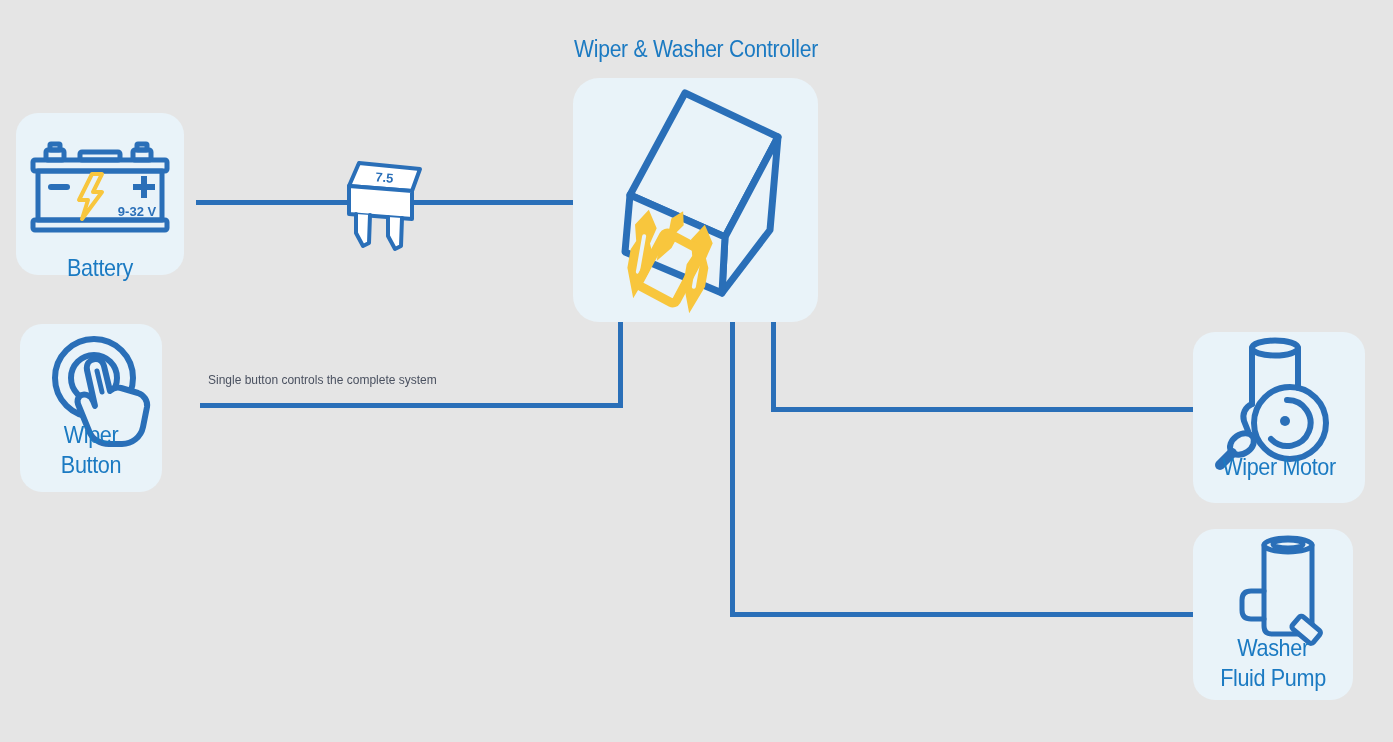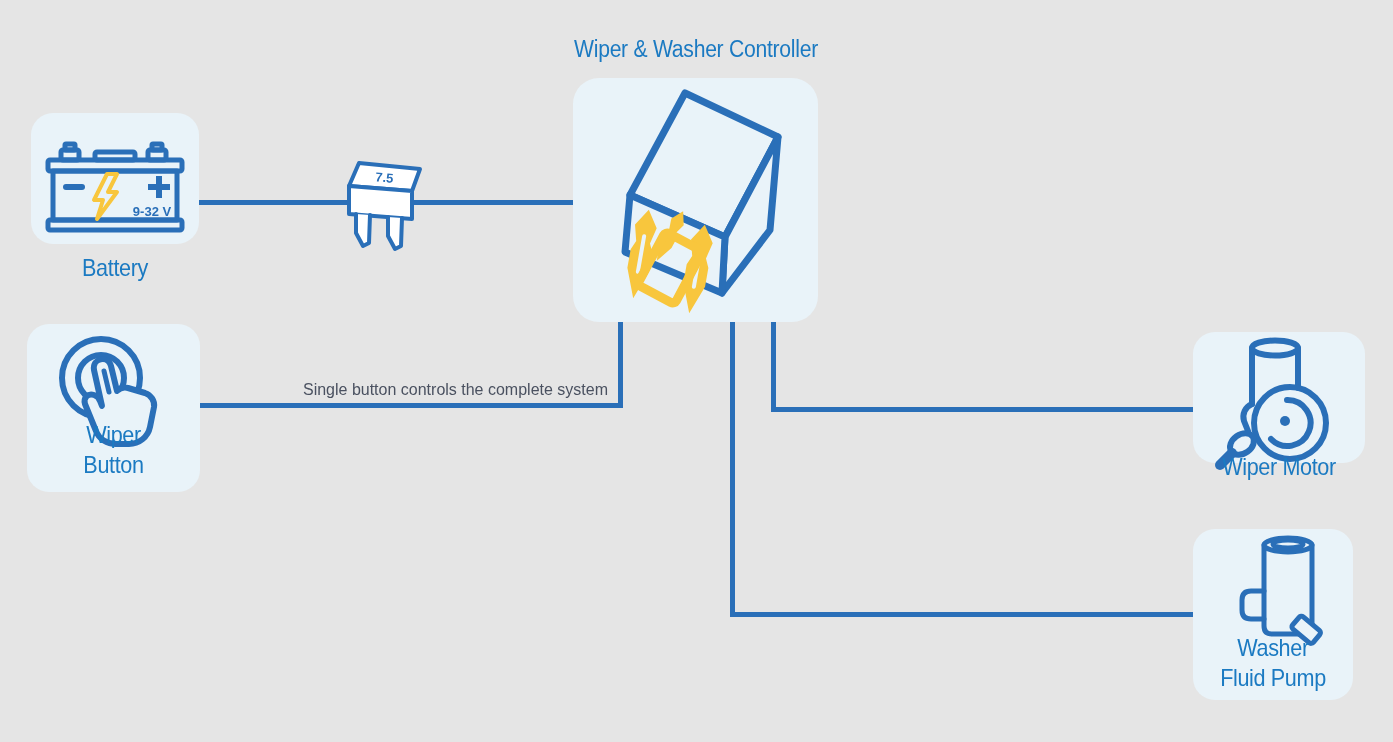--- a/index.html
+++ b/index.html
@@ -6,21 +6,21 @@
   .canvas{position:relative;width:1393px;height:742px;background:#e5e5e5;overflow:hidden;
           font-family:"Liberation Sans",sans-serif;}
   .card{position:absolute;background:var(--card-bg);border-radius:22px;}
   .card.big{border-radius:26px;}
   .wire{position:absolute;background:var(--stroke-blue);}
   .lbl{position:absolute;left:0;right:0;text-align:center;color:var(--label-blue);
        font-size:24px;letter-spacing:-0.4px;line-height:1.25;transform:scaleX(.9);
        transform-origin:center;}
   .title{position:absolute;text-align:center;color:var(--label-blue);font-size:23px;
          letter-spacing:-0.3px;transform:scaleX(.92);transform-origin:center;}
-  .note{position:absolute;text-align:right;color:var(--note-gray);font-size:16px;margin-top:8px;}
+  .note{position:absolute;text-align:left;color:var(--note-gray);font-size:12px;}
   .wrapped{margin:0 auto;}
   svg{position:absolute;overflow:visible;}
   .s{stroke:var(--stroke-blue);fill:none;stroke-linecap:round;stroke-linejoin:round;}
   .fc{fill:var(--card-bg);}
   .fw{fill:#fff;}
   .fb{fill:var(--stroke-blue);stroke:none;}
   .ys{stroke:var(--yellow);fill:none;stroke-linecap:round;stroke-linejoin:round;}
   .yf{fill:var(--yellow);stroke:none;}
   .slot{stroke:var(--card-bg);stroke-width:4;fill:none;stroke-linecap:round;}
   text.tb{fill:var(--stroke-blue);font:700 13px "Liberation Sans",sans-serif;}
@@ -35,21 +35,21 @@
   <div class="wire" style="left:618px;top:322px;width:5px;height:86px"></div>
   <div class="wire" style="left:771px;top:322px;width:5px;height:90px"></div>
   <div class="wire" style="left:771px;top:407px;width:422px;height:5px"></div>
   <div class="wire" style="left:730px;top:322px;width:5px;height:295px"></div>
   <div class="wire" style="left:730px;top:612px;width:463px;height:5px"></div>
 
   <div class="title" style="left:498px;top:36px;width:396px">Wiper &amp; Washer Controller</div>
 
   <div class="note" style="left:208px;top:373px;width:400px">Single button controls the complete system</div>
 
-  <div class="card" style="left:31px;top:113px;width:168px;height:131px">
+  <div class="card" style="left:16px;top:113px;width:168px;height:162px">
     <svg width="140" height="95" viewBox="0 0 140 95" style="left:14px;top:28px">
       <g class="s" stroke-width="5">
         <rect x="3" y="19" width="134" height="11" rx="2"></rect>
         <rect x="16" y="9" width="18" height="10" rx="2"></rect>
         <rect x="20" y="3" width="10" height="6" rx="1"></rect>
         <rect x="103" y="9" width="18" height="10" rx="2"></rect>
         <rect x="107" y="3" width="10" height="6" rx="1"></rect>
         <rect x="50" y="11" width="40" height="8" rx="2"></rect>
         <rect x="8" y="30" width="124" height="49"></rect>
         <rect x="3" y="79" width="134" height="10" rx="2"></rect>
@@ -65,21 +65,21 @@
   <svg width="115" height="108" viewBox="0 0 115 108" style="left:330px;top:150px">
     <g class="s fw" stroke-width="4">
       <path d="M19 36 L29 13 L90 19 L82 41 Z"></path>
       <path d="M19 36 L82 41 L82 69 L19 64 Z"></path>
       <path d="M26 64 l0 19 7 13 6 -3 1 -28"></path>
       <path d="M58 67 l0 19 7 13 6 -3 1 -28"></path>
     </g>
     <text class="tb" x="54" y="32" text-anchor="middle" transform="rotate(5 54 32)">7.5</text>
   </svg>
 
-  <div class="card" style="left:27px;top:324px;width:173px;height:168px">
+  <div class="card" style="left:20px;top:324px;width:142px;height:168px">
     <svg width="150" height="112" viewBox="0 0 150 112" style="left:12px;top:10px">
       <circle class="s" stroke-width="6" cx="62" cy="44" r="39"></circle>
       <circle class="s" stroke-width="6" cx="62" cy="44" r="23"></circle>
       <path class="s fc" stroke-width="6" d="M55 36 c-2 -12 14 -15 17 -4 l6 25 c3 -3 7 -4 11 -3 l17 5 c6 2 10 8 9 14
                l-4 20 c-2 10 -11 17 -21 17 h-13 c-9 0 -17 -5 -20 -13 l-11 -27
                c-2 -6 3 -11 9 -9 c3 1 5 3 6 6 l2 5 z"></path>
       <path class="s" stroke-width="5" d="M70 58 L65 37"></path>
     </svg>
     <div class="lbl" style="top:96px">
       <div class="wrapped" style="width:92px">Wiper Button</div>
@@ -103,21 +103,21 @@
           <path class="slot" d="M0 -18 L0 18"></path>
         </g>
         <g transform="translate(97 158) rotate(28)">
           <path class="yf" d="M0 -28 L7 -16 L4 -6 L7 0 L7 10 L0 28 L-7 10 L-7 0 L-4 -6 L-7 -16 Z"></path>
         </g>
         <rect class="ys" stroke-width="9" x="-21" y="-30" width="42" height="60" rx="4" transform="translate(97 190) rotate(28)"></rect>
       </g>
     </svg>
   </div>
 
-  <div class="card" style="left:1193px;top:332px;width:172px;height:131px">
+  <div class="card" style="left:1193px;top:332px;width:172px;height:171px">
     <svg width="172" height="152" viewBox="0 0 172 152" style="left:0;top:6px">
       <g class="s" stroke-width="6">
         <ellipse cx="82" cy="10" rx="23" ry="7.5"></ellipse>
         <path d="M59 10 V66"></path>
         <path d="M105 10 V50"></path>
         <circle cx="97" cy="85" r="36"></circle>
         <path d="M94 62 a23 23 0 1 1 -16 39"></path>
         <path d="M59 66 c-7 3 -10 10 -8 17 l4 10"></path>
         <ellipse cx="0" cy="0" rx="13" ry="9.5" transform="translate(49 106) rotate(-35)"></ellipse>
       </g>

